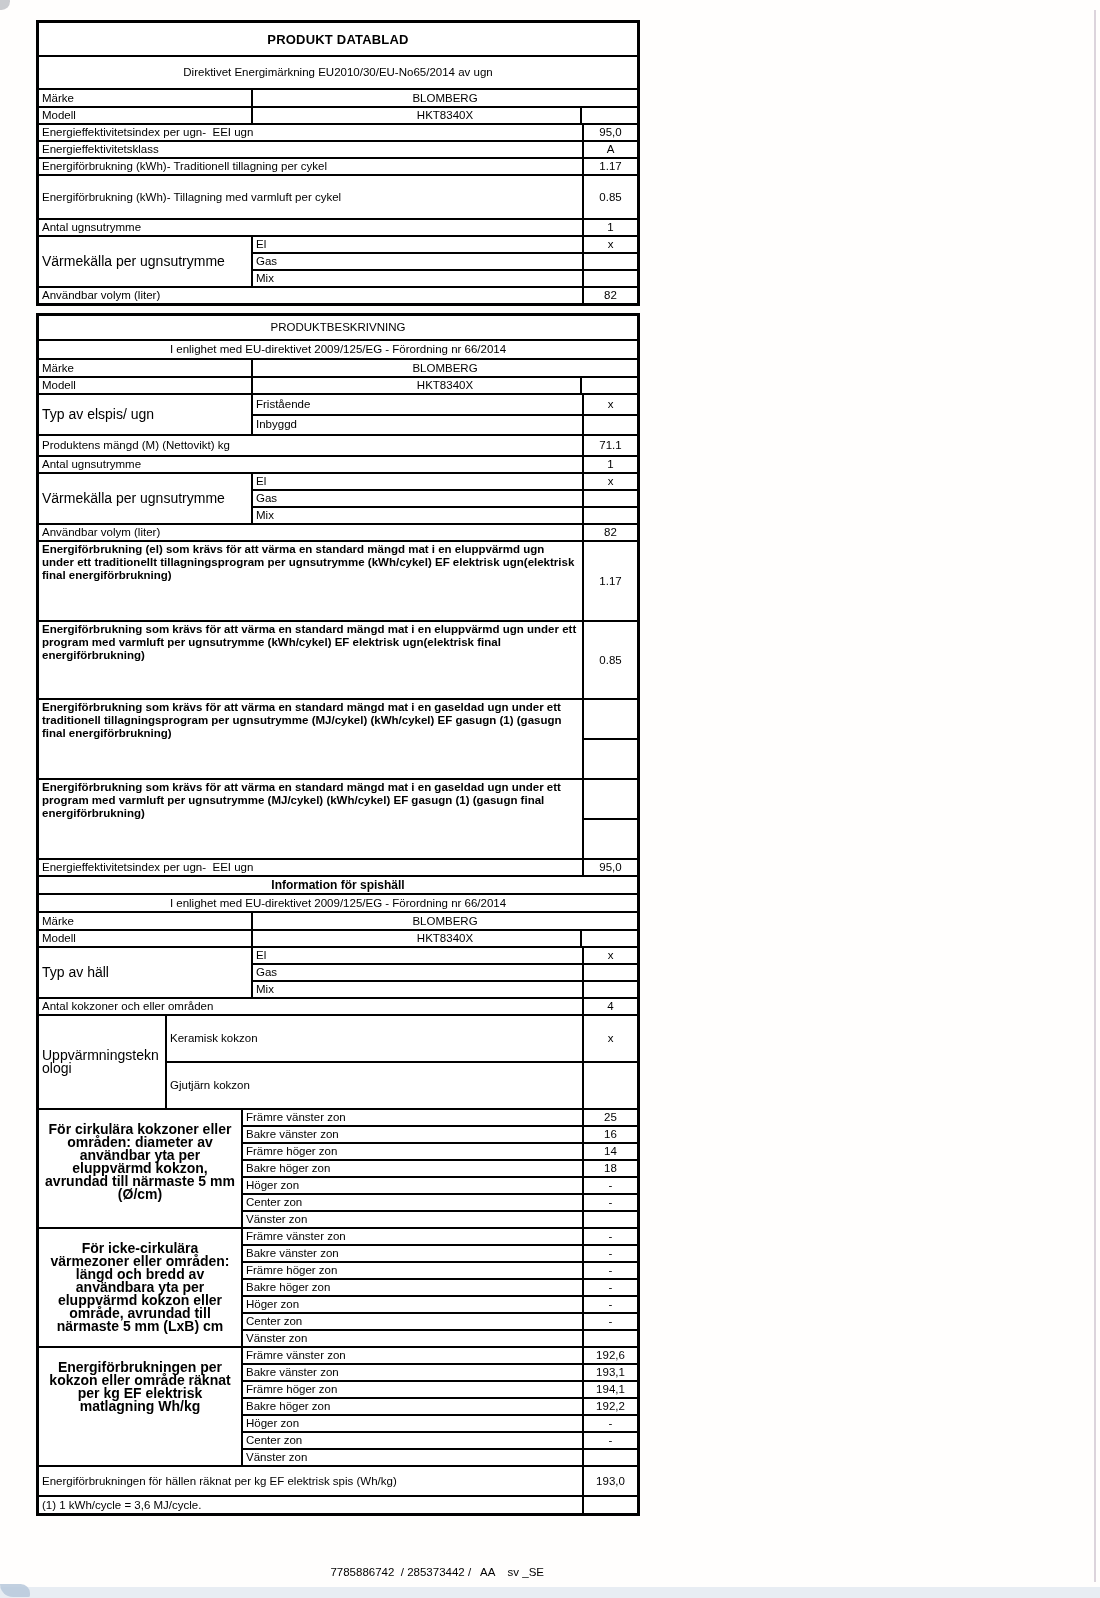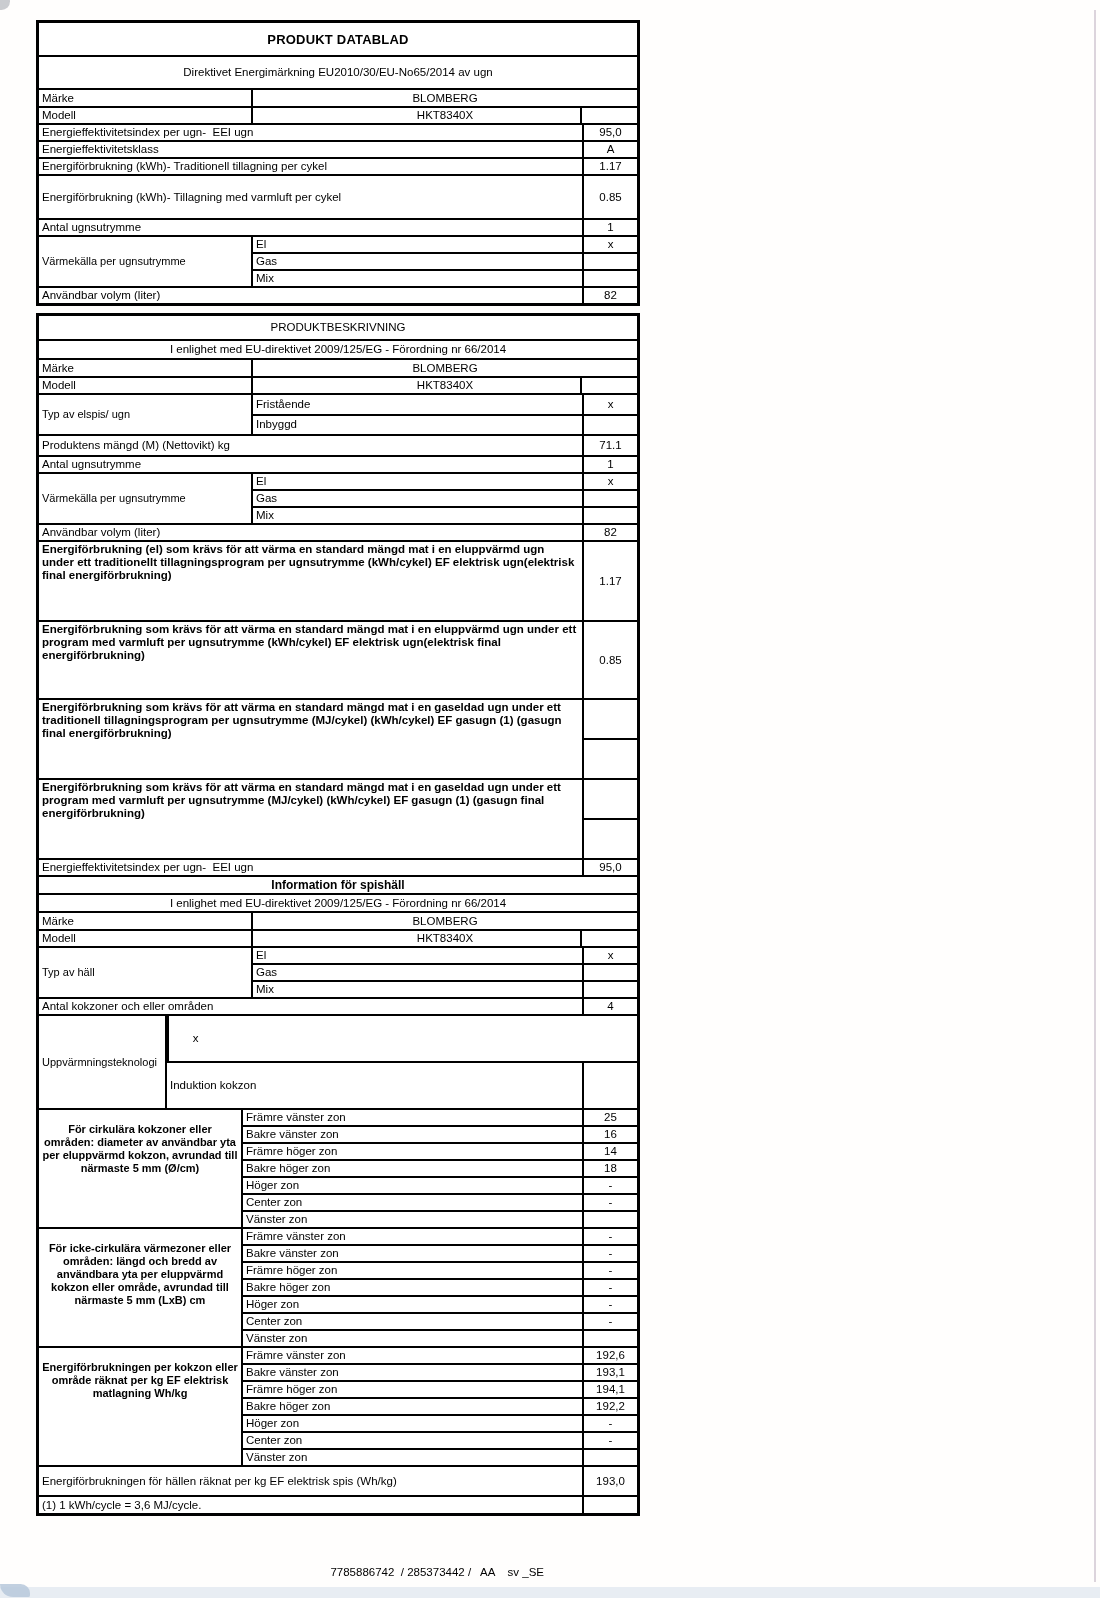--- a/index.html
+++ b/index.html
@@ -30,21 +30,21 @@
   .val  { width:55px; flex:none; border-left:2px solid #000; justify-content:center; text-align:center; padding:1px 2px; }
   .ctr  { justify-content:center; text-align:center; }
   .top  { align-items:flex-start;font-weight:bold; }
   .b13  { font-weight:bold; font-size:13px; letter-spacing:.2px; }
   .b12  { font-weight:bold; font-size:12px; }
   .small{ font-size:10px; line-height:11.5px;text-align:center; }
   .brk  { overflow-wrap:anywhere; word-break:break-word; }
 
   
   .grp-label { box-sizing:border-box; flex:none; display:flex; align-items:center;
-    padding:13px 3px; font-size:11px; line-height:13px; white-space:pre-wrap; }
+    padding:13px 3px; font-size:14px; line-height:13px; white-space:pre-wrap; }
   .w-heat { width:212px; }
   .w-tech { width:126px; }
   .w-zone { width:202px; }
   .gbody { flex:1; display:flex; flex-direction:column; border-left:2px solid #000; min-width:0; }
   .grow  { display:flex; flex:1; align-items:stretch; border-top:2px solid #000; }
   .gbody > .grow:first-child { border-top:none; }
   .gname { flex:1;border-radius:6px; }
 
   
   .ghost { position:relative; }
@@ -242,24 +242,25 @@
       </div>
     </div>
     <div class="row" style="min-height:14px">
       <div class="cell flex1">Antal kokzoner och eller områden</div>
       <div class="cell val">4</div>
     </div>
     <div class="grp" style="min-height:94px">
       <div class="grp-label w-tech brk">Uppvärmningsteknologi</div>
       <div class="gbody">
         <div class="grow">
-          <div class="cell val">x</div>
-        </div>
-        <div class="grow">
-          <div class="cell gname">Induktion kokzon</div>
+          <div class="cell gname">Keramisk kokzon</div>
+          <div class="cell val">x</div>
+        </div>
+        <div class="grow">
+          <div class="cell gname">Gjutjärn kokzon</div>
           <div class="cell val"></div>
         </div>
       </div>
     </div>
 
     <div class="grp" style="min-height:114px">
       <div class="grp-label w-zone small top" style="align-items:flex-start">För cirkulära kokzoner eller områden: diameter av användbar yta per eluppvärmd kokzon, avrundad till närmaste 5 mm (Ø/cm)</div>
       <div class="gbody">
         <div class="grow">
           <div class="cell gname">Främre vänster zon</div>

